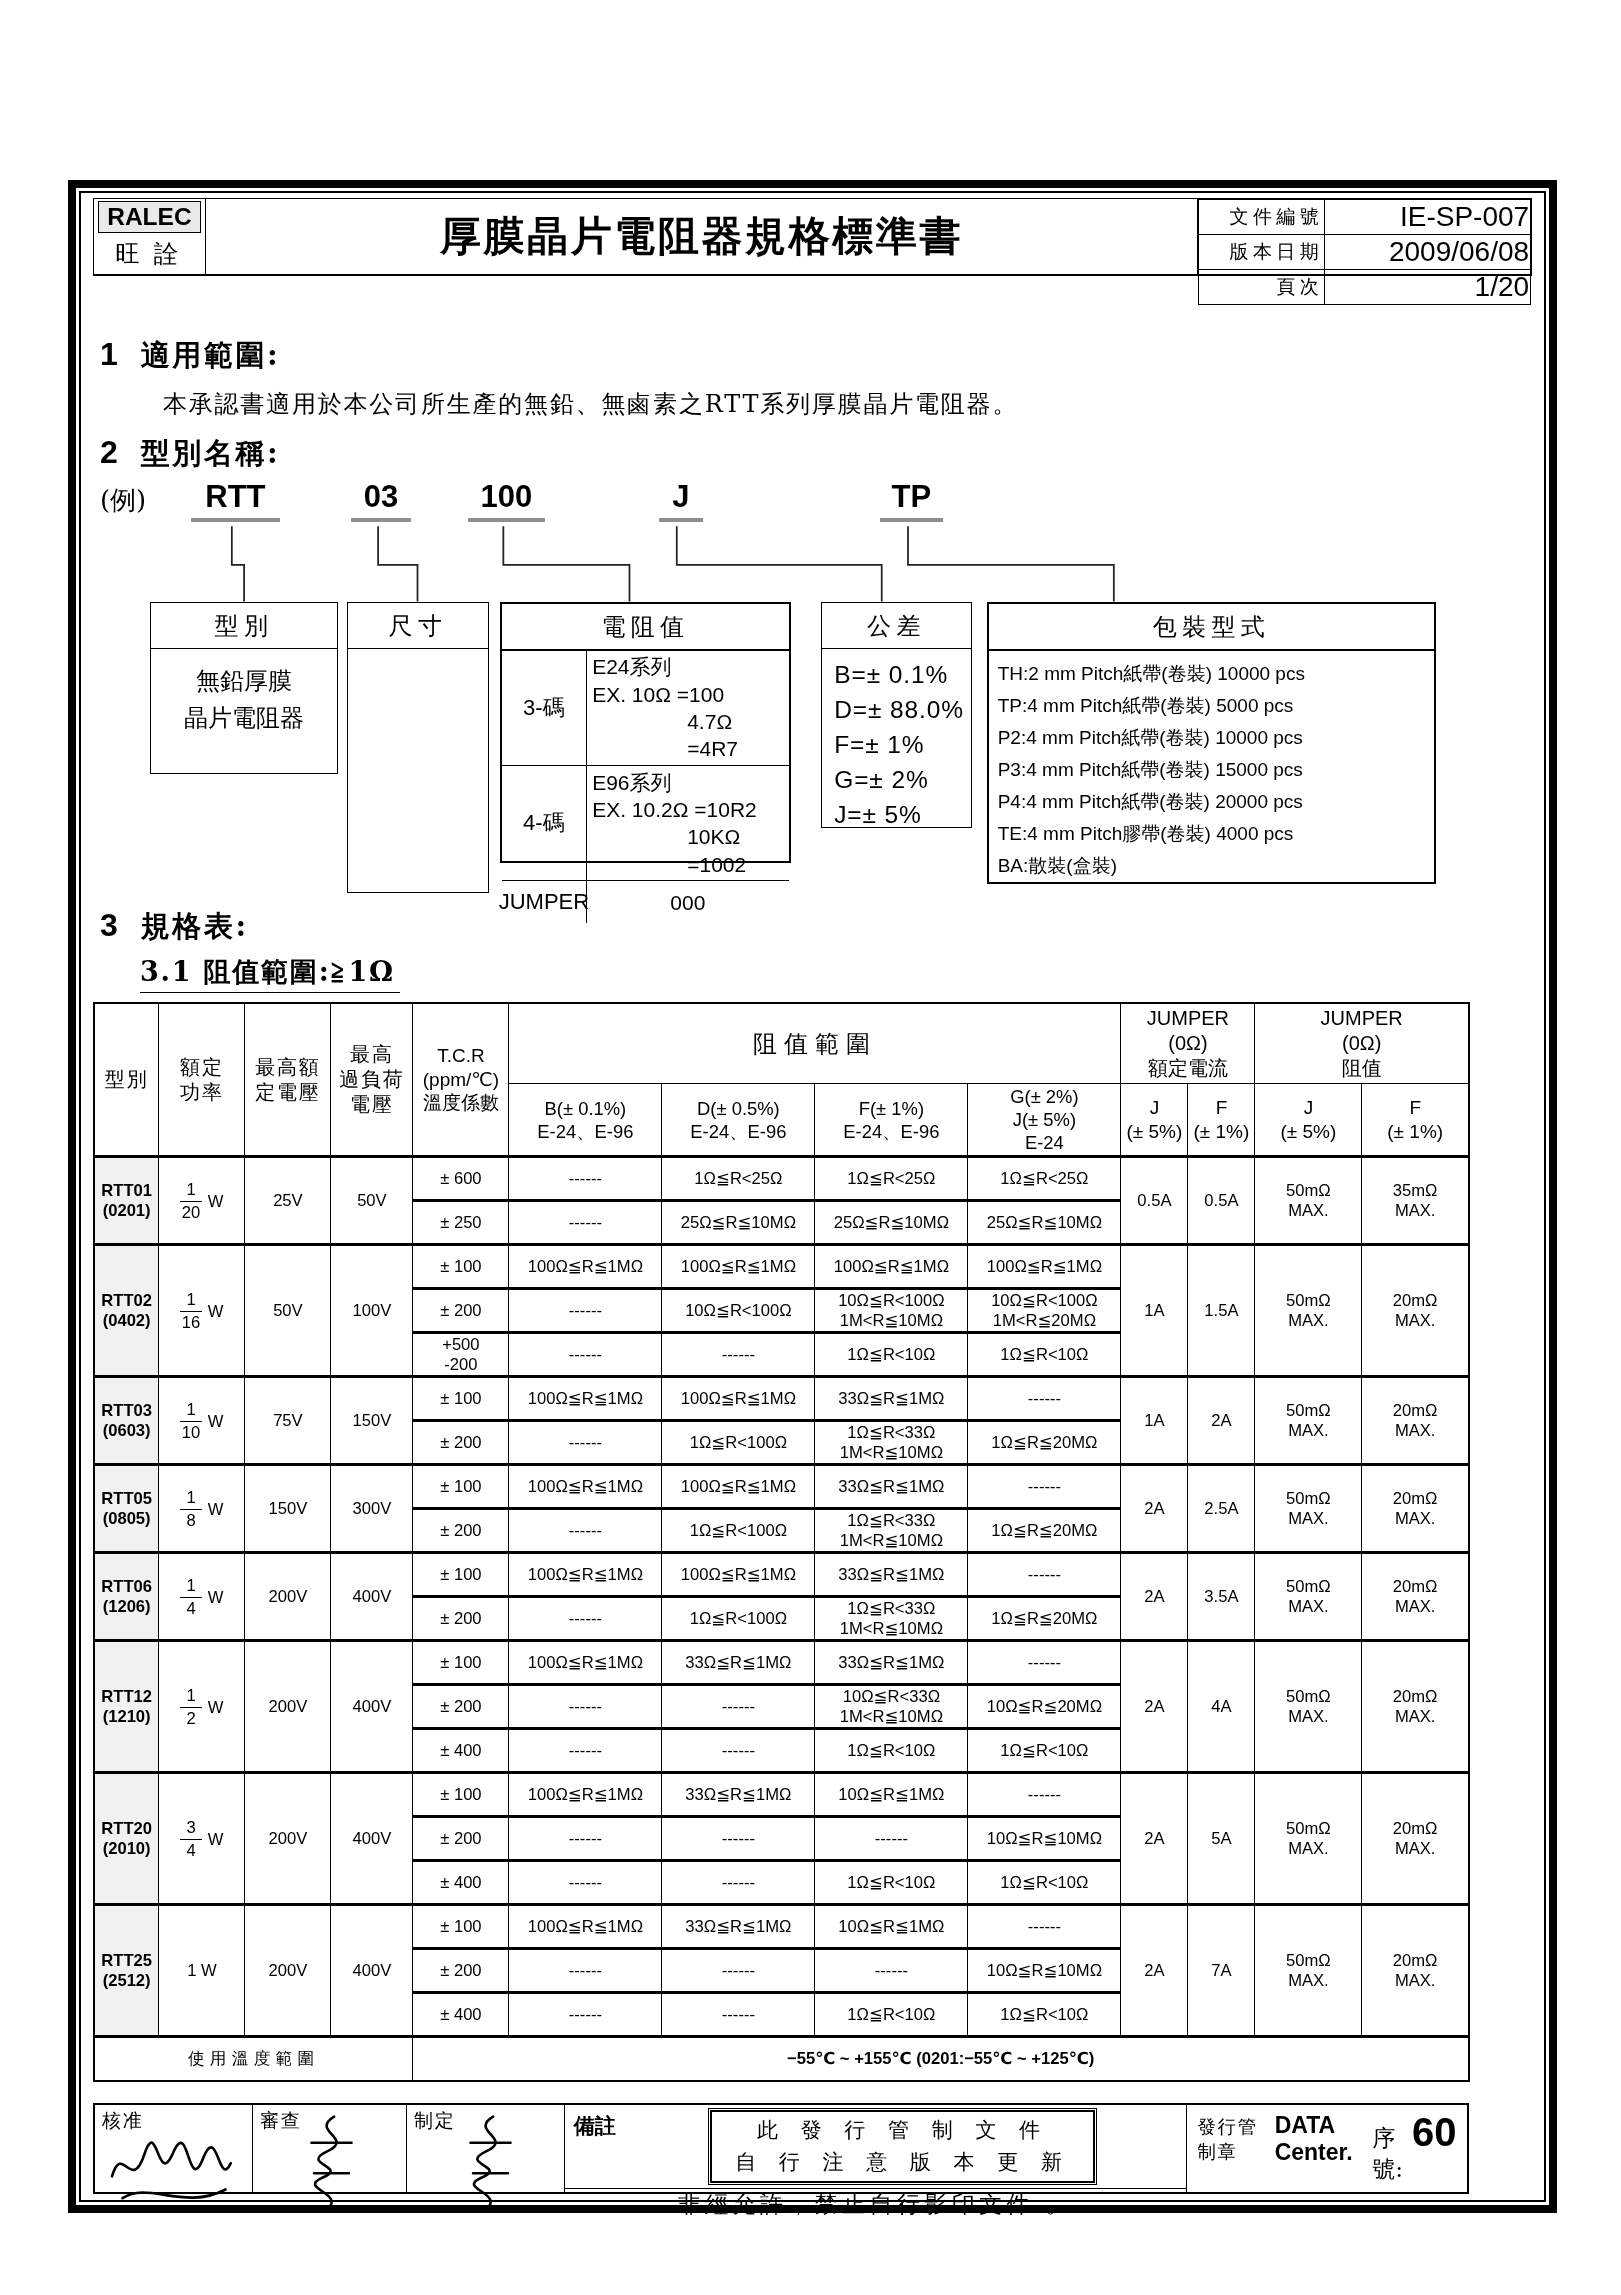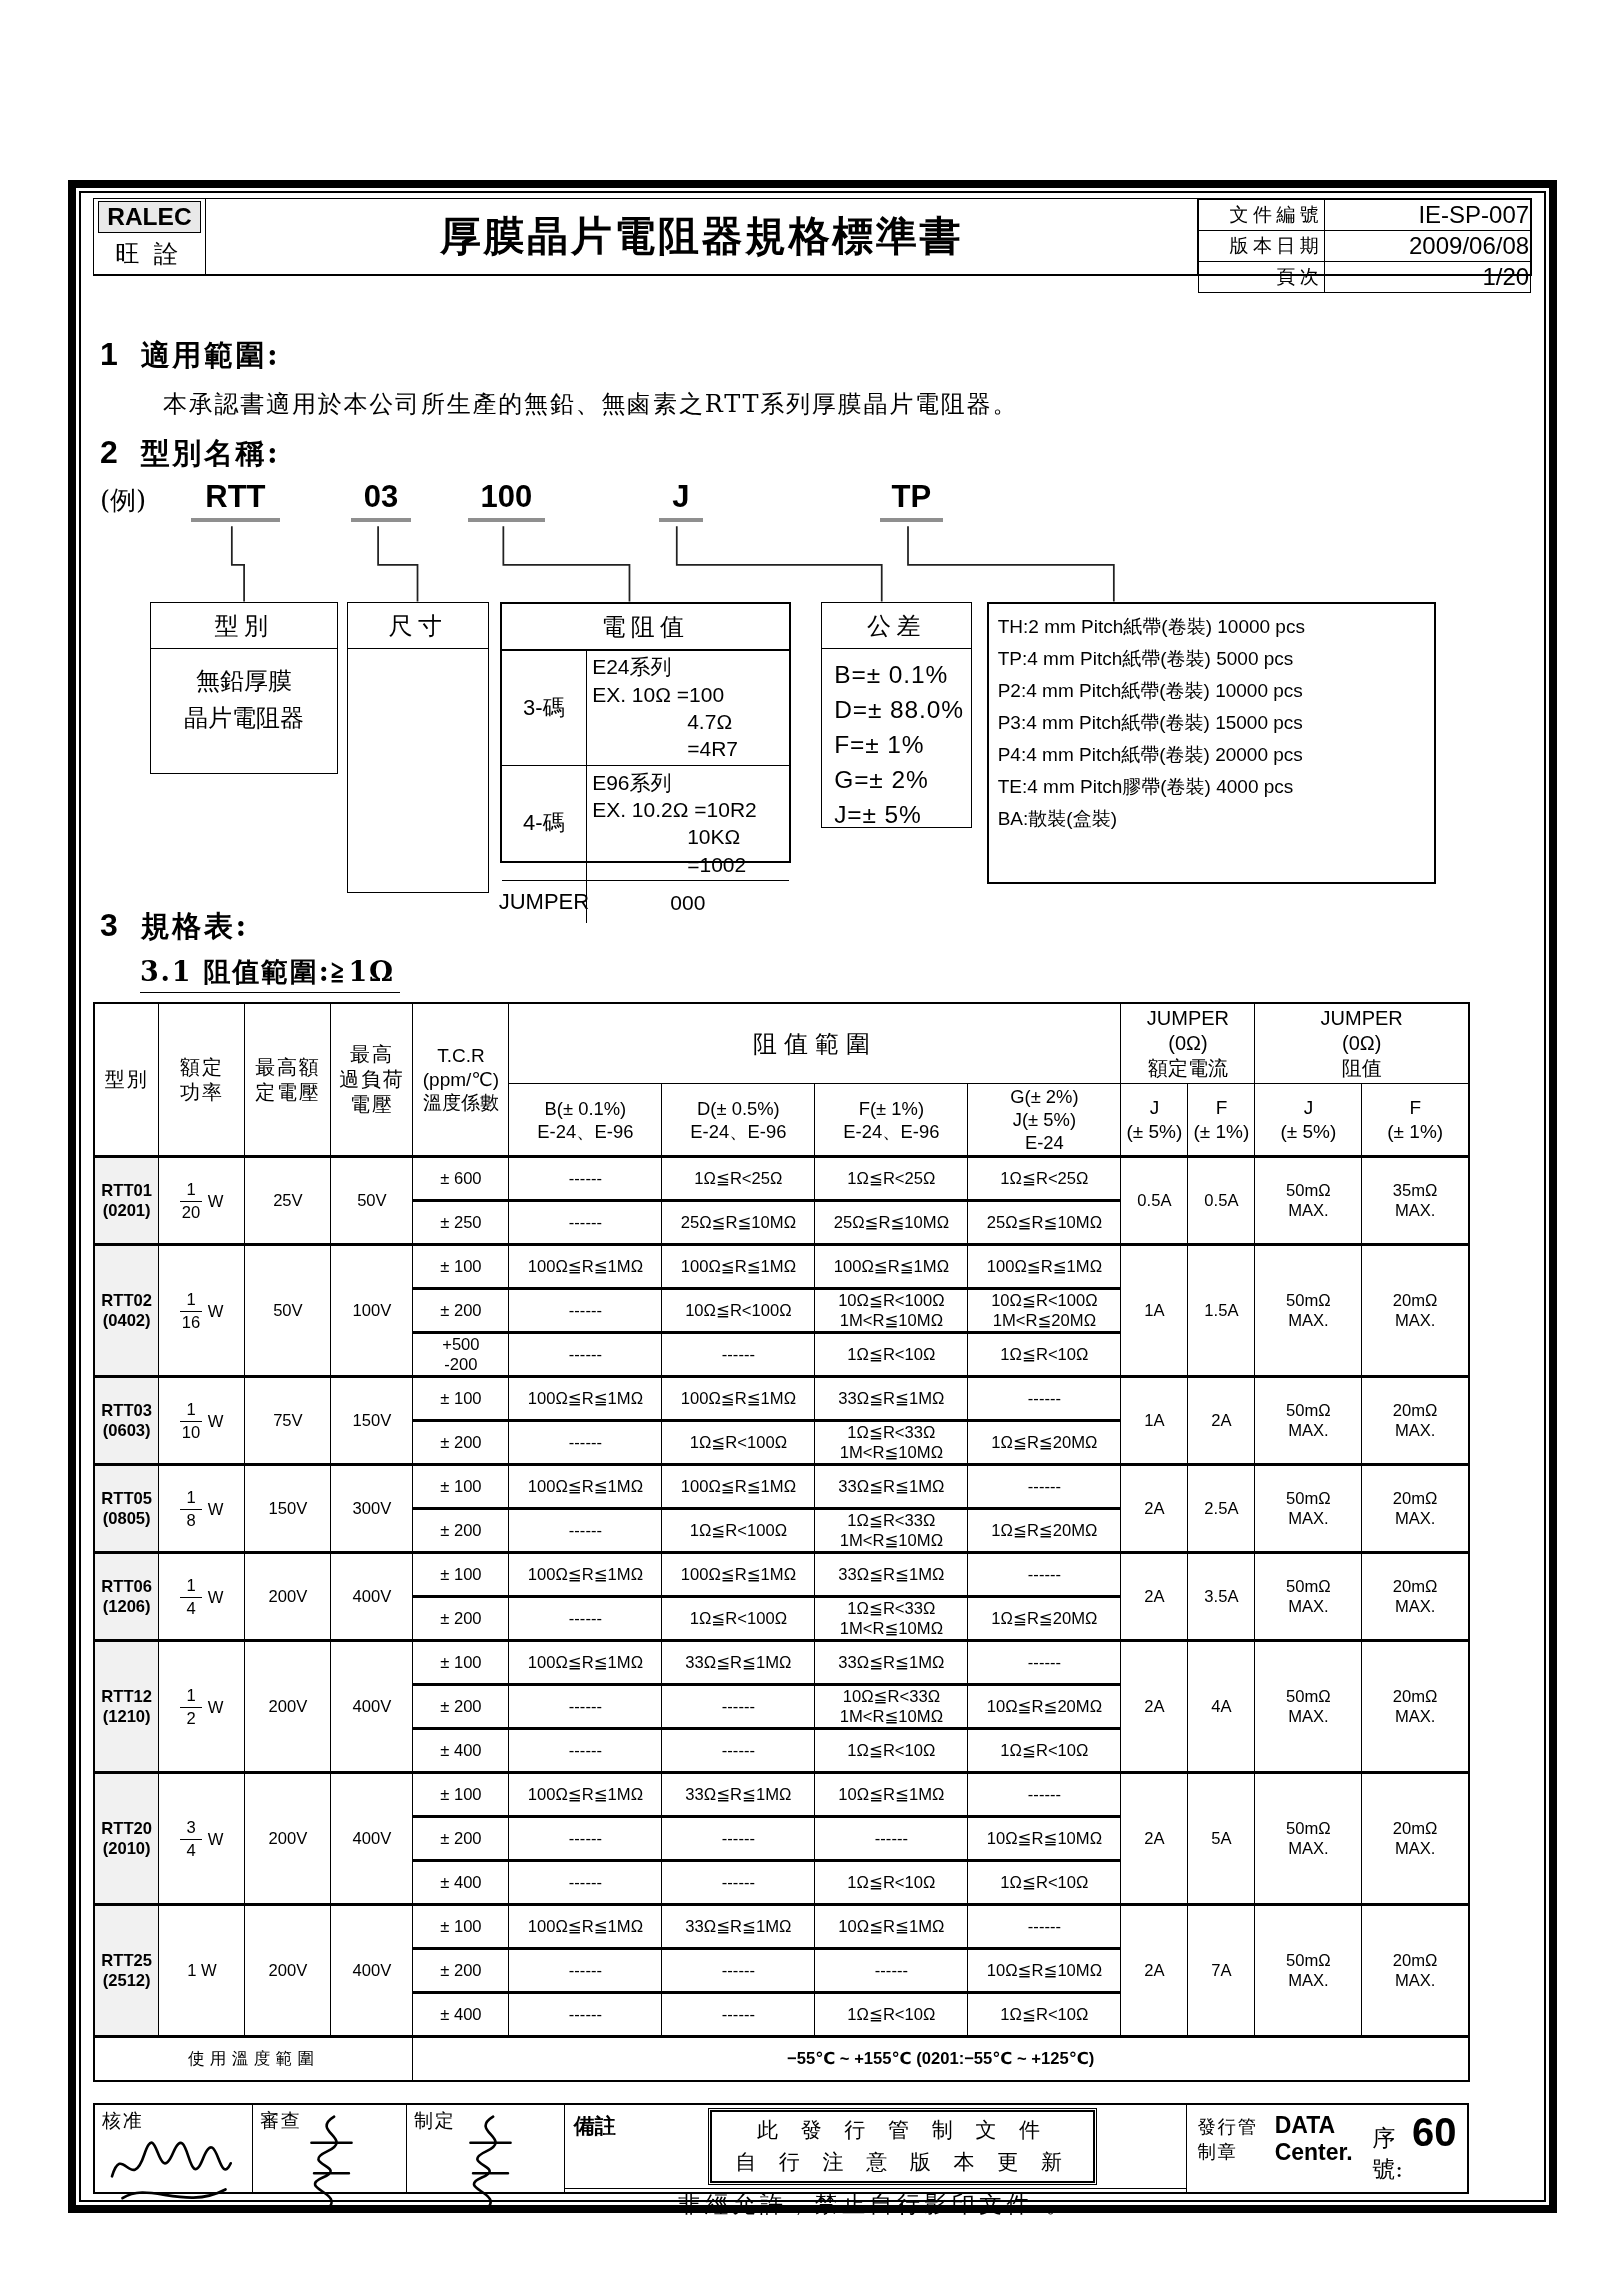--- a/index.html
+++ b/index.html
@@ -15,21 +15,21 @@
   .logo-cell{width:112px;border-right:1.8px solid #000;padding:2.6px 4.4px;box-sizing:border-box;}
   .logo-box{border:1.8px solid #000;background:#e9e9e9;font-weight:bold;font-size:24.5px;
             text-align:center;padding:0.9px 0;}
   .logo-stamp{font-size:24.5px;letter-spacing:14px;text-align:center;margin-top:3.5px;padding-left:8.8px;}
   .title-cell{flex:1;display:flex;align-items:center;justify-content:center;
               font-size:41px;font-weight:bold;letter-spacing:2.6px;}
   .info-cell{width:333px;border-left:1.8px solid #000;}
   table.info{width:100%;height:100%;border-collapse:collapse;}
   table.info td{border:1.8px solid #000;text-align:right;}
   td.info-label{width:123px;font-size:19px;letter-spacing:4.4px;}
-  td.info-value{font-size:24px;}
+  td.info-value{font-size:28px;}
 
   
   .sec-head{display:flex;align-items:baseline;gap:23px;margin-left:7px;}
   .sec-num{font-size:32px;font-weight:bold;}
   .sec-title{font-size:29px;font-weight:bold;letter-spacing:2.6px;}
   .s1{margin-top:60px;}
   .s1-body{margin:12.3px 0 0 70px;font-size:24px;letter-spacing:1.8px;}
   .s2{margin-top:14px;}
 
   
@@ -215,20 +215,21 @@
         <div class="tol-list">
               <div class="tol-item">B=±  0.1%</div>
               <div class="tol-item">D=±  88.0%</div>
               <div class="tol-item">F=±  1%</div>
               <div class="tol-item">G=±  2%</div>
               <div class="tol-item">J=±  5%</div>
             </div>
       </div>
 
       <div class="dbox dbox-heavy" style="left:894px;width:449px;height:282px;">
+        <div class="dtitle hand" style="border-bottom-width:2.6px;">包裝型式</div>
         <div class="pack-list">
               <div class="pack-item">TH:2 mm Pitch紙帶(卷裝) 10000 pcs</div>
               <div class="pack-item">TP:4 mm Pitch紙帶(卷裝) 5000 pcs</div>
               <div class="pack-item">P2:4 mm Pitch紙帶(卷裝) 10000 pcs</div>
               <div class="pack-item">P3:4 mm Pitch紙帶(卷裝) 15000 pcs</div>
               <div class="pack-item">P4:4 mm Pitch紙帶(卷裝) 20000 pcs</div>
               <div class="pack-item">TE:4 mm Pitch膠帶(卷裝) 4000 pcs</div>
               <div class="pack-item">BA:散裝(盒裝)</div>
             </div>
       </div>

